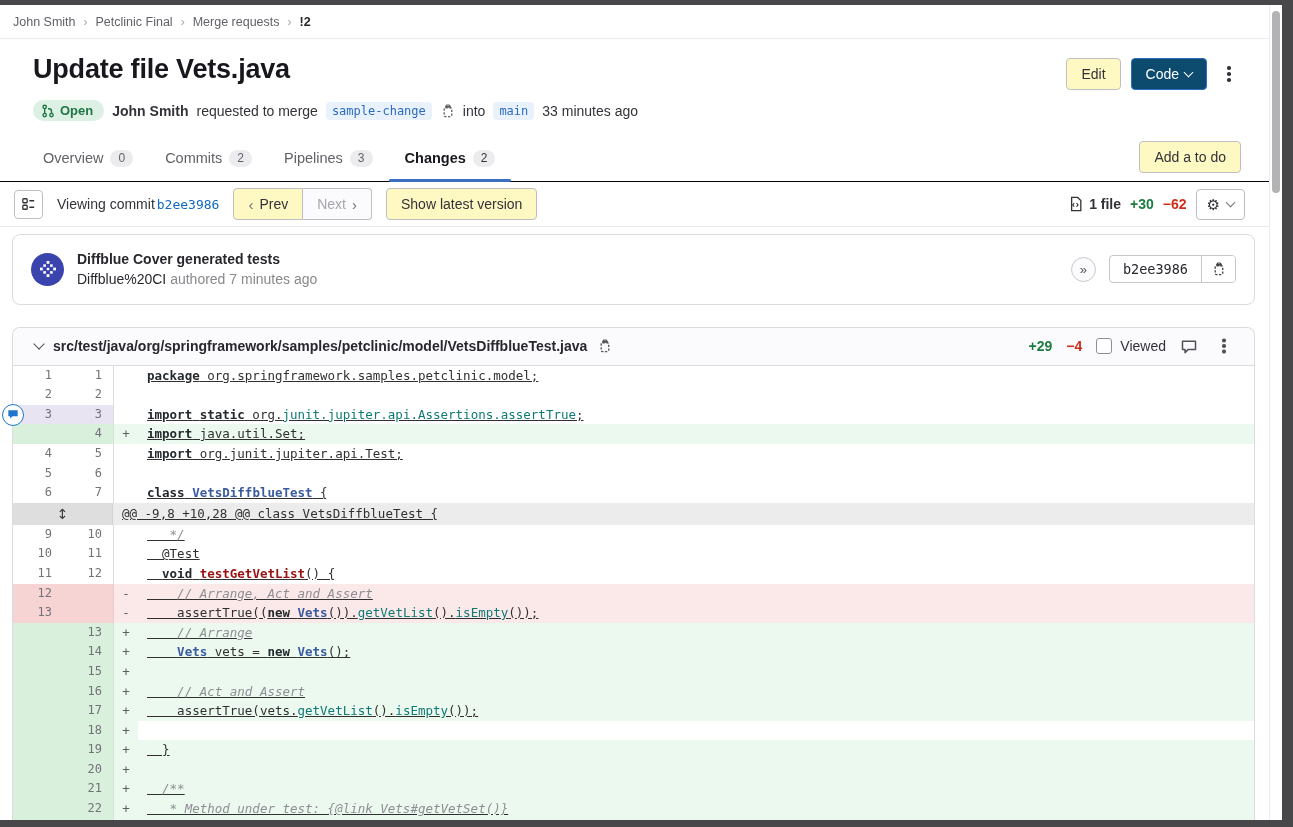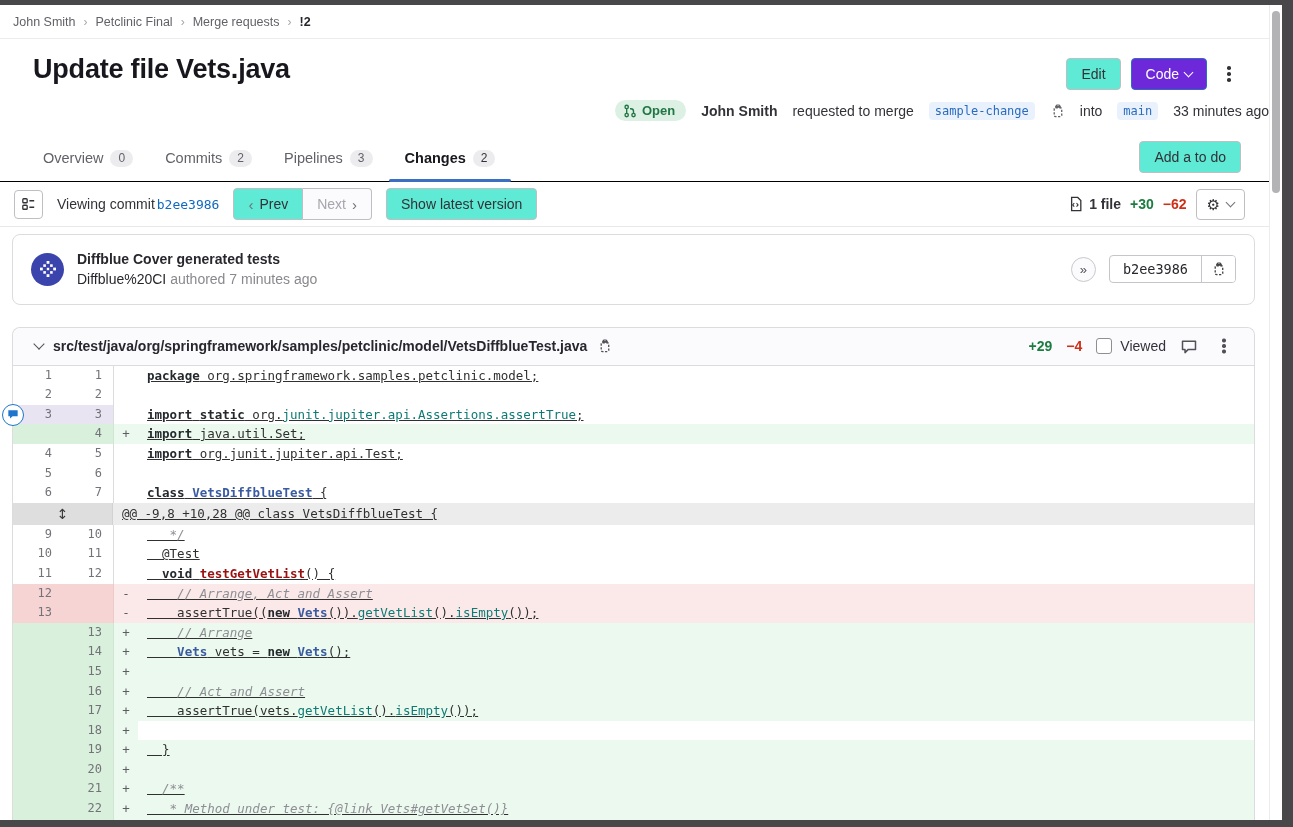--- a/index.html
+++ b/index.html
@@ -15,28 +15,28 @@
   .breadcrumb { display:flex; align-items:center; gap:8px; padding:10px 0 9px 13px; border-bottom:1px solid #ececee; font-size:12.5px; color:#626168; }
   .breadcrumb .crumb { cursor:pointer; }
   .breadcrumb .sep { color:#a8a7ad; font-size:12px; }
   .breadcrumb .crumb.last { color:#28272d; font-weight:700; }
 
   
   .head-row { display:flex; align-items:flex-start; justify-content:space-between; padding:15px 28px 0 33px; }
   .page-title { font-size:27px; font-weight:700; letter-spacing:-0.2px; color:#18171d; }
   .head-actions { display:flex; align-items:center; gap:10px; margin-top:4px; }
   .btn { display:inline-flex; align-items:center; justify-content:center; gap:6px; height:32px; padding:0 14px;
-         border:1px solid #bfbfc3; border-radius:4px; background:#5eead4; font-size:14px; color:#333238; cursor:pointer; white-space:nowrap; }
-  .btn.primary { background:#6d28d9; border-color:#2f6cc0; color:#fff; font-weight:400; }
+         border:1px solid #bfbfc3; border-radius:4px; background:#fef9c3; font-size:14px; color:#333238; cursor:pointer; white-space:nowrap; }
+  .btn.primary { background:#0c4a6e; border-color:#2f6cc0; color:#fff; font-weight:400; }
   .chev { width:7px; height:7px; border-right:1.7px solid currentColor; border-bottom:1.7px solid currentColor;
           transform:rotate(45deg); margin-top:-4px; display:inline-block; }
   .kebab { width:24px; height:32px; display:flex; align-items:center; justify-content:center; cursor:pointer; border-radius:4px; }
   .kebab i { width:3.6px; height:3.6px; border-radius:50%; background:#333238; box-shadow:0 -6px 0 #333238, 0 6px 0 #333238; display:block; }
 
-  .meta-row { display:flex; align-items:center; gap:15px; padding:10px 0 0 33px; font-size:14px; color:#333238;justify-content:flex-end; }
+  .meta-row { display:flex; align-items:center; gap:8px; padding:10px 0 0 33px; font-size:14px; color:#333238; }
   .badge-open { display:inline-flex; align-items:center; gap:5px; background:#ddf0e4; color:#217645; font-weight:600;
                 font-size:13px; border-radius:12px; padding:3px 11px 3px 8px; }
   .branch-chip { background:#e9f2fc; color:#2a6bbf; font-family:"DejaVu Sans Mono", monospace; font-size:12px;
                  border-radius:4px; padding:2px 6px; cursor:pointer; }
   .icon-btn { background:none; border:none; cursor:pointer; display:inline-flex; align-items:center; color:#626168; }
 
   
   .tabs-row { display:flex; align-items:center; justify-content:space-between; padding:14px 28px 0 27px; border-bottom:1px solid #000000; margin-top:6px; }
   .tabs { display:flex; }
   .tab { display:flex; align-items:center; gap:7px; padding:8px 16px 14px 16px; font-size:14.5px; color:#626168; cursor:pointer; position:relative; }

